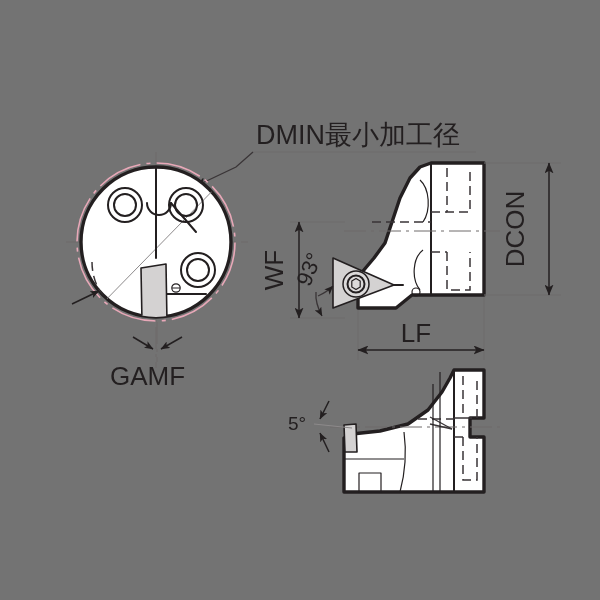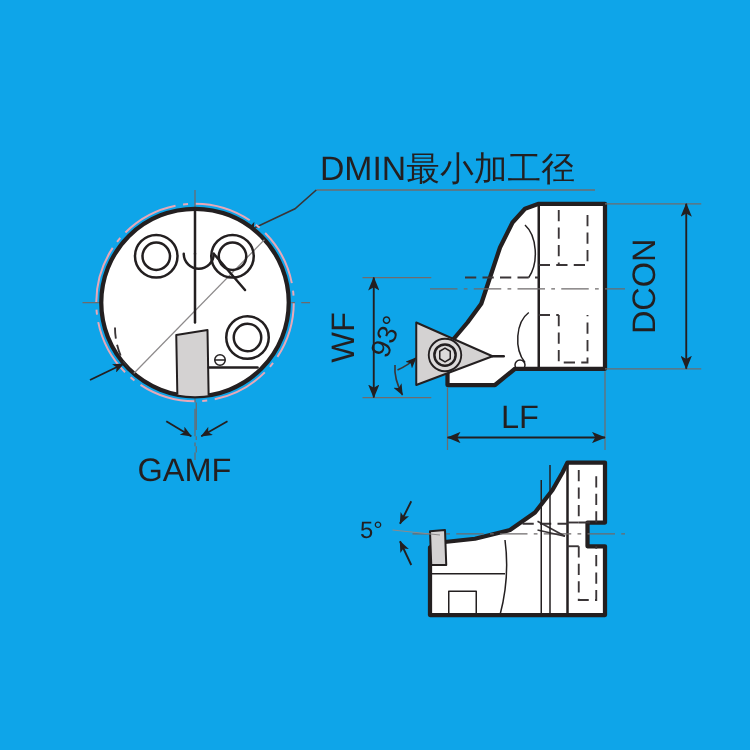--- a/index.html
+++ b/index.html
@@ -10,21 +10,21 @@
   body {
     width: 600px;
     height: 600px;
     font-family: "Liberation Sans", sans-serif;
     overflow: hidden;
   }
   #drawing-root {
     position: relative;
     width: 600px;
     height: 600px;
-    background: #0ea5e9;
+    background: #737373;
   }
   svg.drawing {
     display: block;
     width: 600px;
     height: 600px;
   }
   text {
     font-family: "Liberation Sans", sans-serif;
     fill: #231f20;
   }

